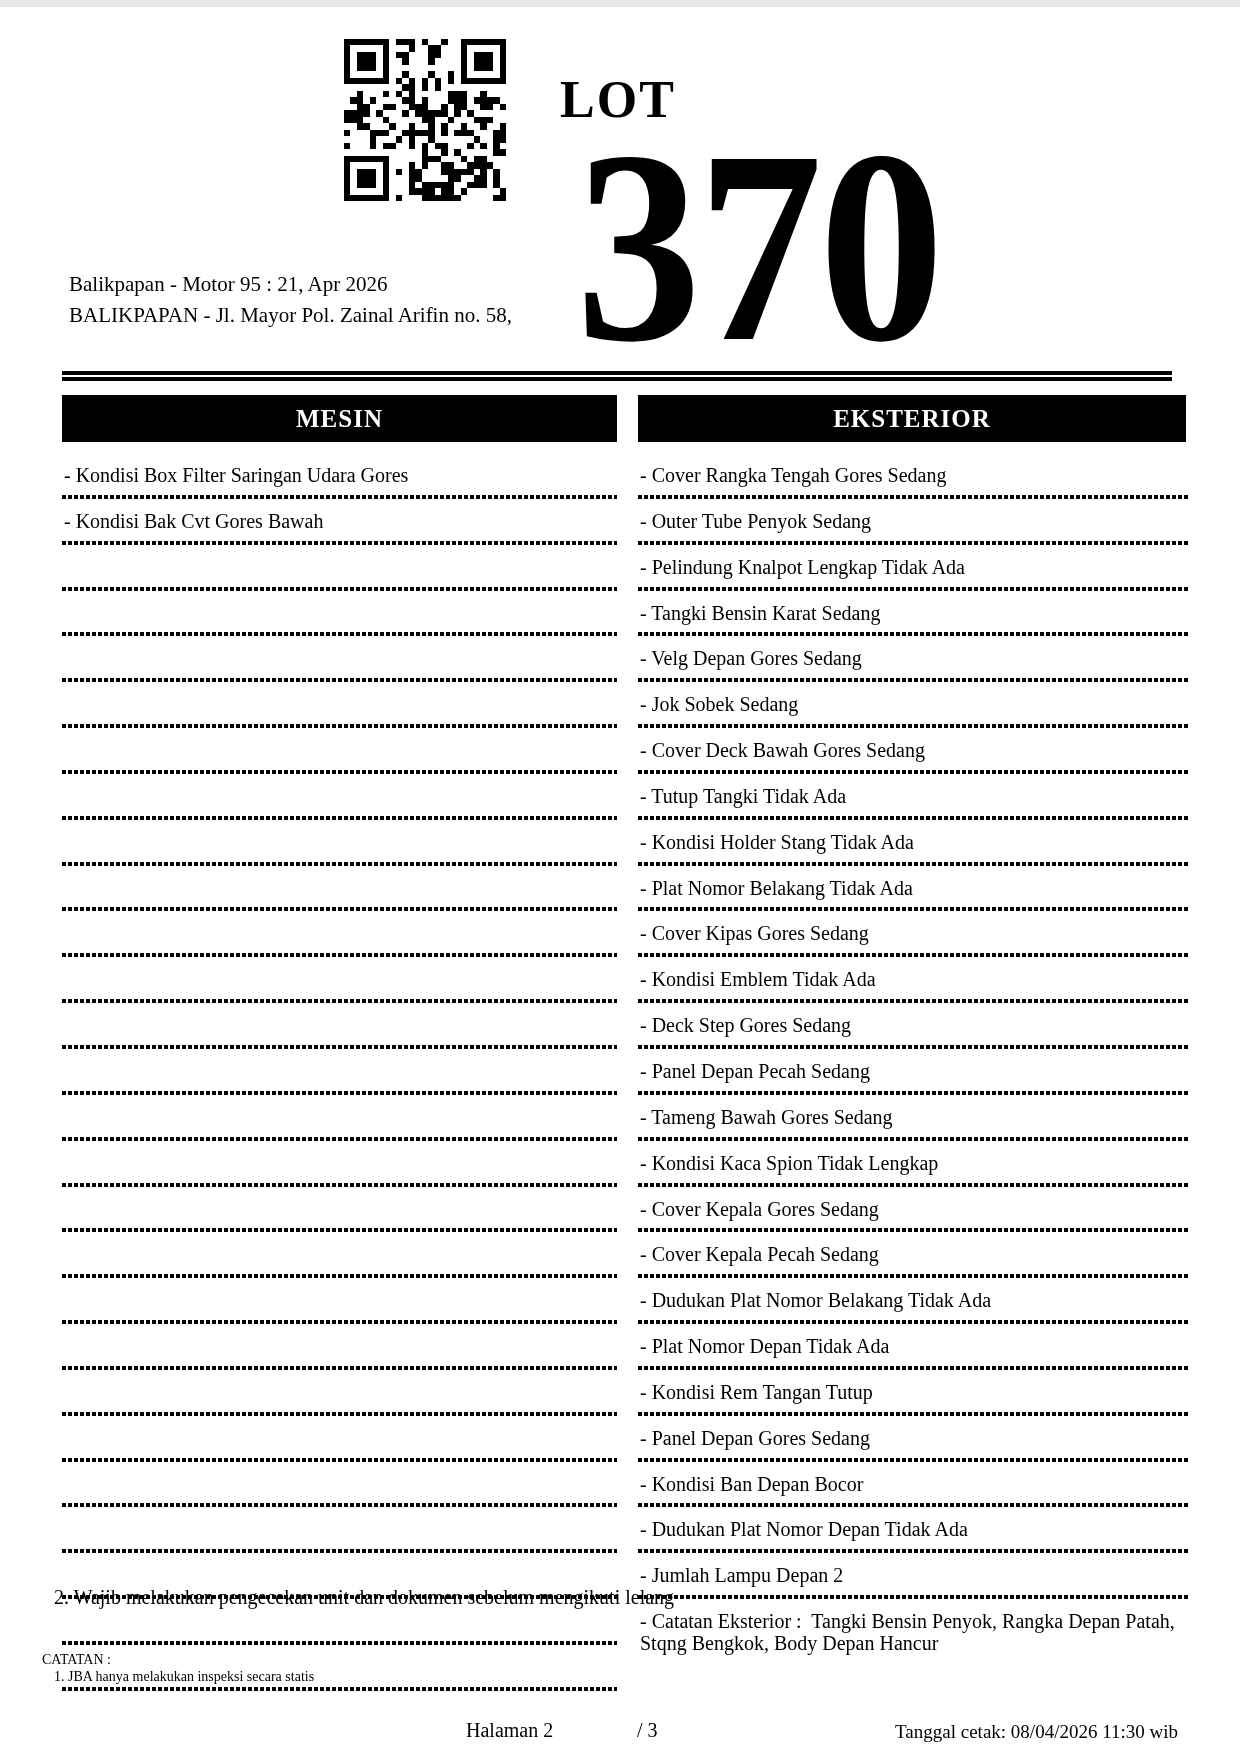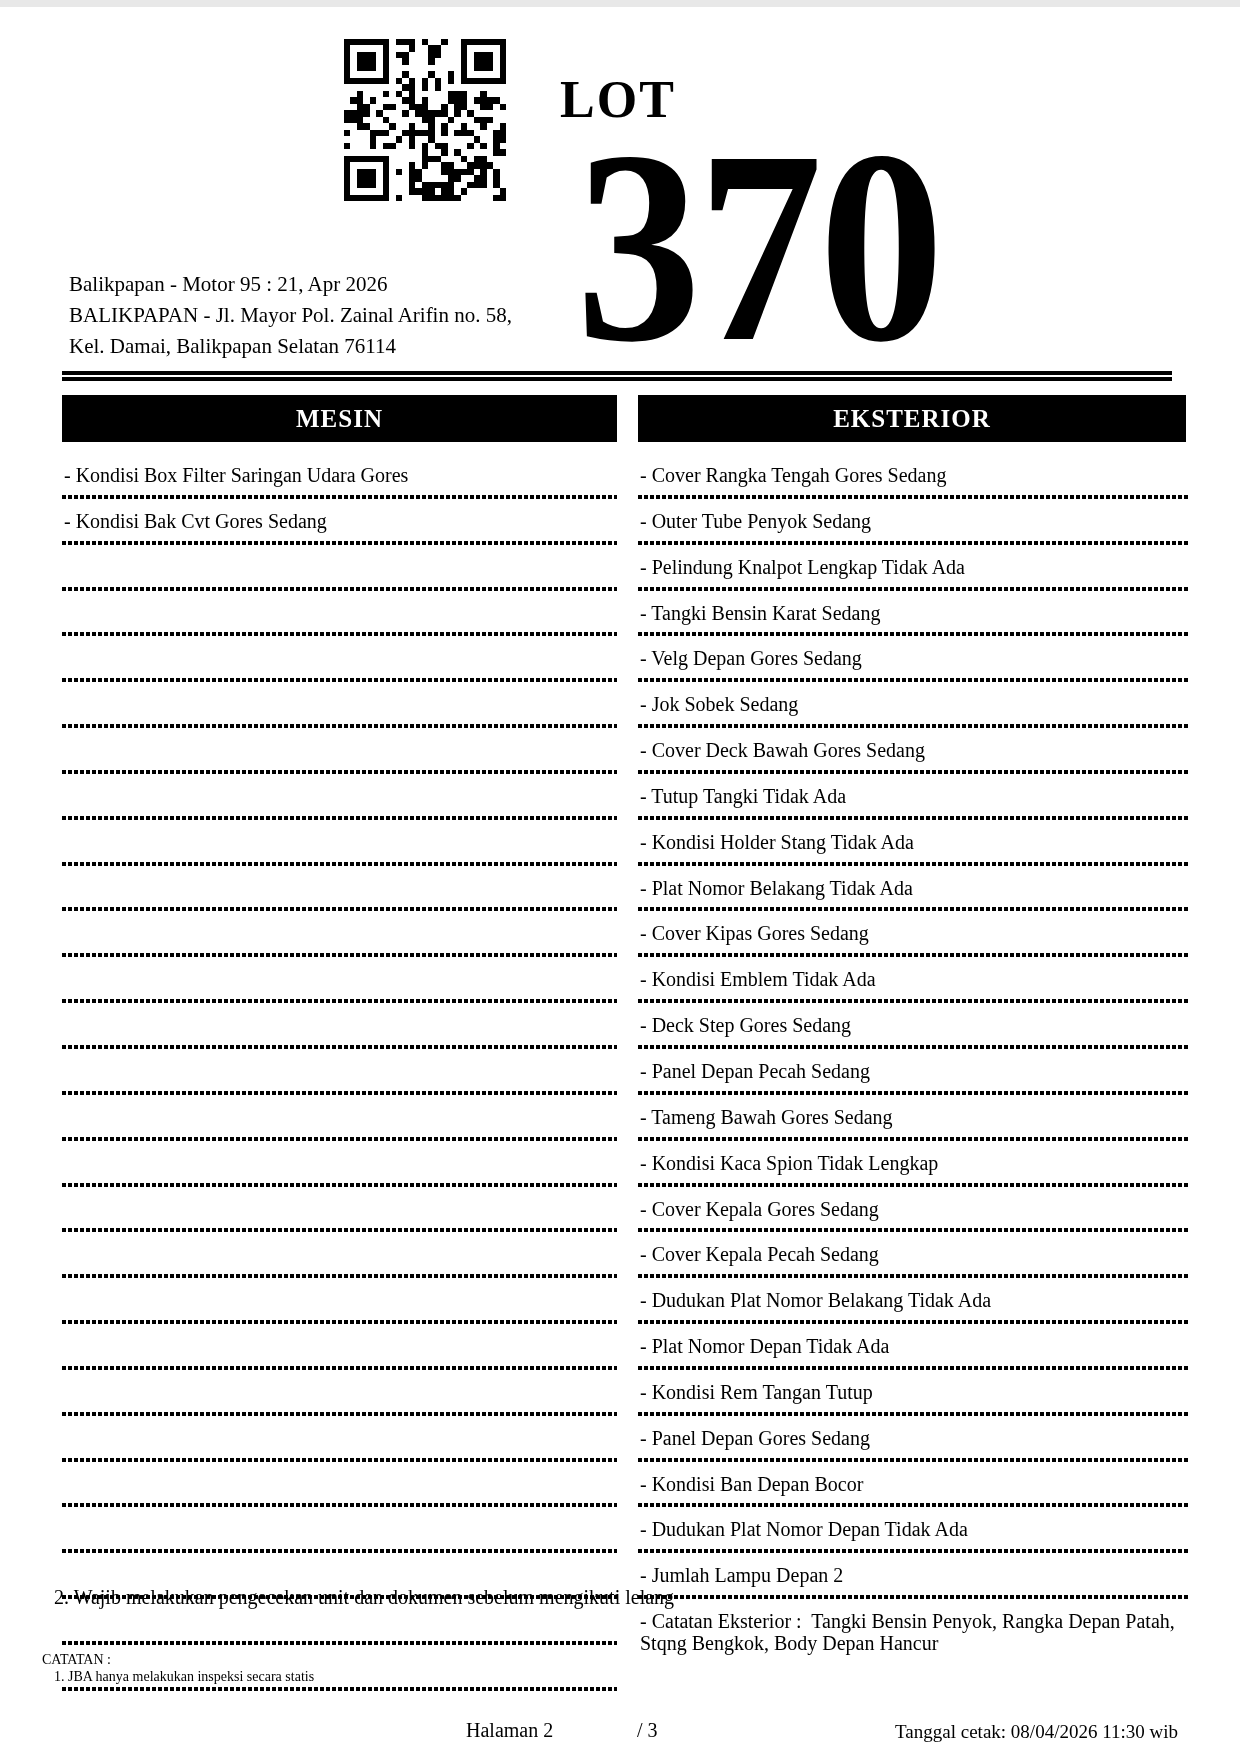--- a/index.html
+++ b/index.html
@@ -356,36 +356,35 @@
         <rect x="23" y="24" width="1" height="1"></rect>
         <rect x="24" y="24" width="1" height="1"></rect>
       </svg></div>
 
   <div class="lot-label">LOT</div>
   <div class="lot-number">370</div>
 
   <div class="address">
     <div>Balikpapan - Motor 95 : 21, Apr 2026</div>
     <div>BALIKPAPAN - Jl. Mayor Pol. Zainal Arifin no. 58,</div>
-    <div>Kel. Damai, Balikpapan Selatan 76114</div>
   </div>
 
   <div class="double-rule">
     <div class="rule-a"></div>
     <div class="rule-b"></div>
   </div>
 
   <div class="table">
     <div class="col">
       <div class="col-header">
         <span>MESIN</span>
       </div>
       <div class="col-rows">
           <div class="row ruled"><span>- Kondisi Box Filter Saringan Udara Gores</span></div>
-          <div class="row ruled"><span>- Kondisi Bak Cvt Gores Sedang</span></div>
+          <div class="row ruled"><span>- Kondisi Bak Cvt Gores Bawah</span></div>
           <div class="row ruled"></div>
           <div class="row ruled"></div>
           <div class="row ruled"></div>
           <div class="row ruled"></div>
           <div class="row ruled"></div>
           <div class="row ruled"></div>
           <div class="row ruled"></div>
           <div class="row ruled"></div>
           <div class="row ruled"></div>
           <div class="row ruled"></div>

